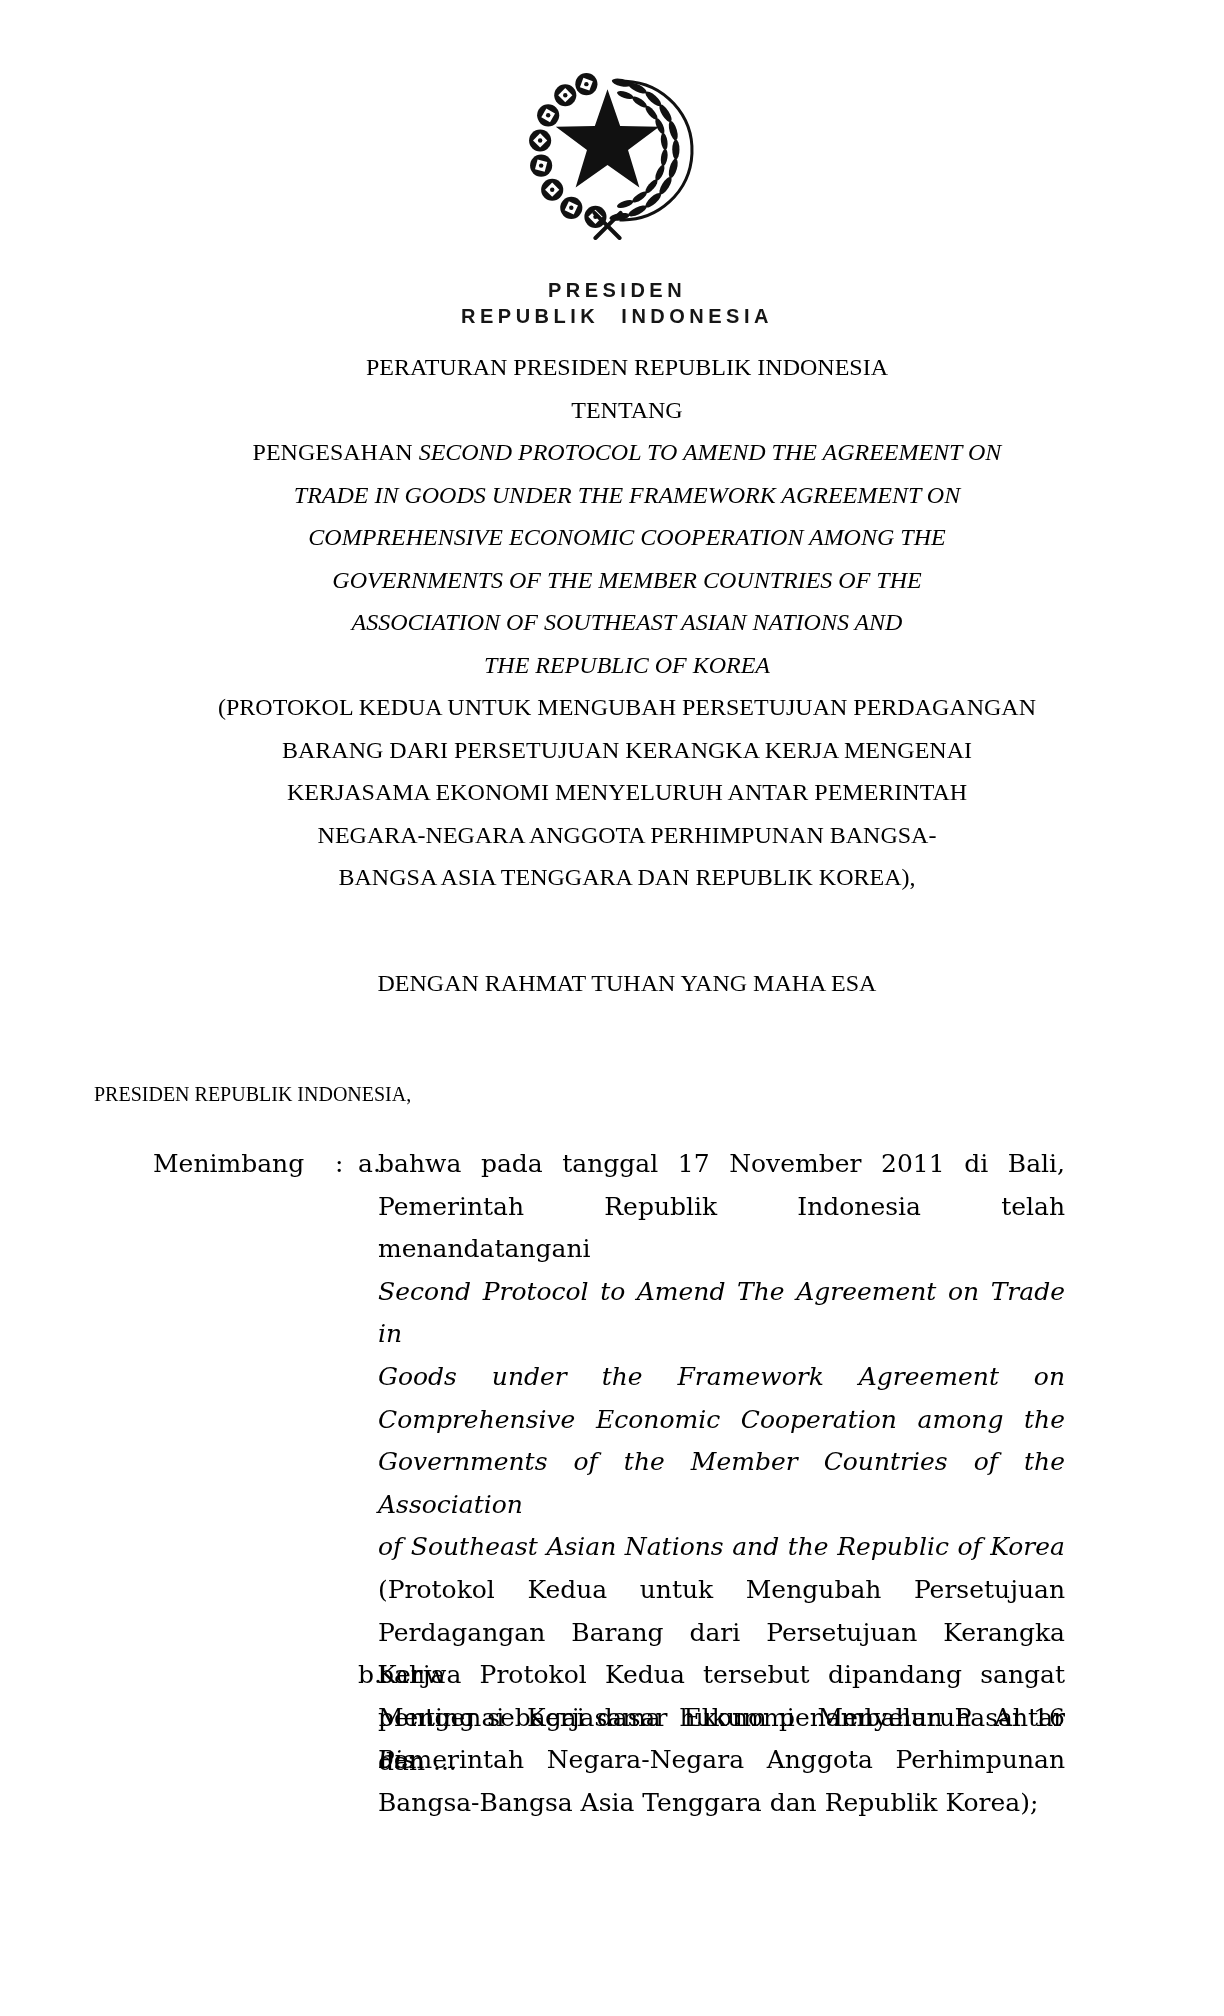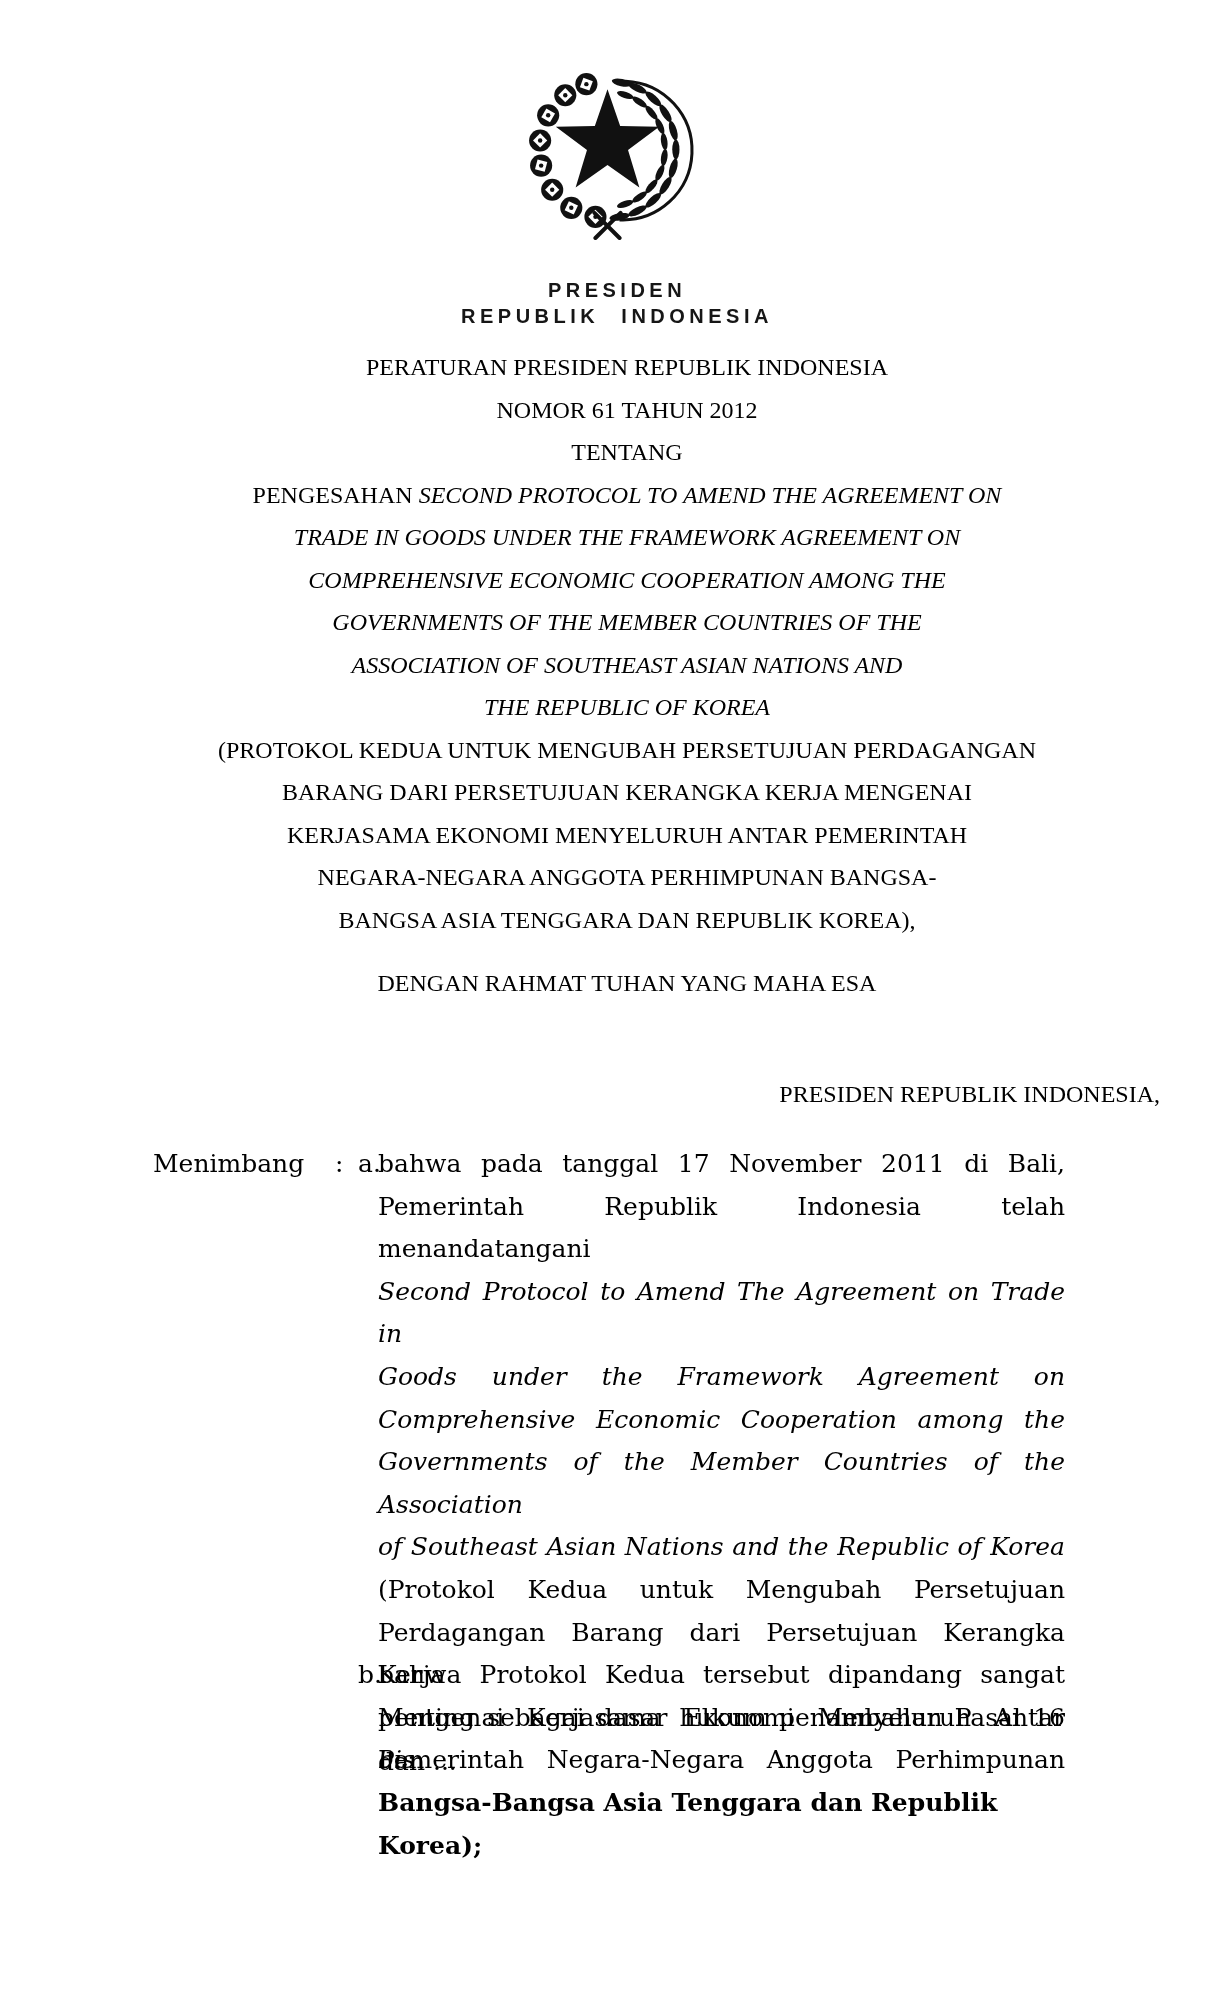--- a/index.html
+++ b/index.html
@@ -14,33 +14,33 @@
   .lh1{font-size:20px;letter-spacing:4.5px;line-height:26px;}
   .lh2{font-size:20px;letter-spacing:4.5px;word-spacing:12px;line-height:26px;}
 
   
   .titleblock{position:absolute;left:94px;top:346px;width:1066px;
     font-family:"Liberation Serif",serif;font-size:24px;line-height:42.5px;}
   .tline{text-align:center;}
   .it{font-style:italic;}
   .invocation{position:absolute;left:94px;top:962px;width:1066px;text-align:center;
     font-family:"Liberation Serif",serif;font-size:24px;line-height:42.5px;}
-  .issuer{position:absolute;left:94px;top:1073px;width:1066px;text-align:right;
-    font-family:"Liberation Serif",serif;font-size:24px;line-height:42.5px;}
+  .issuer{position:absolute;left:94px;top:1073px;width:1066px;text-align:left;
+    font-family:"Liberation Serif",serif;font-size:20px;line-height:42.5px;}
 
   
   .bodyfont{font-family:"DejaVu Serif",serif;font-size:25px;line-height:42.6px;}
   .lbl{position:absolute;left:153px;top:1143px;}
   .colon{position:absolute;left:335px;top:1143px;}
   .mk-a{position:absolute;left:358px;top:1143px;}
   .mk-b{position:absolute;left:358px;top:1654px;}
   .item-a{position:absolute;left:378px;top:1143px;width:687px;}
   .item-b{position:absolute;left:378px;top:1654px;width:687px;}
   .bline.just{text-align:justify;text-align-last:justify;}
-  .bline.plain{text-align:left;text-align-last:left;font-weight:bold;}
+  .bline.plain{text-align:left;text-align-last:left;}
   .catch{position:absolute;left:378px;top:1741px;width:689px;text-align:left;}
 </style>
 </head>
 <body>
 
 <div class="page">
 
   <svg class="emblem" viewBox="0 0 176 182" aria-hidden="true">
     <g fill="#111">
       <g transform="translate(76,159)">
@@ -115,21 +115,20 @@
     </g>
   </svg>
 
   <div class="letterhead">
     <div class="lh1">PRESIDEN</div>
     <div class="lh2">REPUBLIK INDONESIA</div>
   </div>
 
   <div class="titleblock">
     <div class="tline"><span>PERATURAN PRESIDEN REPUBLIK INDONESIA</span></div>
-    <div class="tline"><span>NOMOR 61 TAHUN 2012</span></div>
     <div class="tline"><span>TENTANG</span></div>
     <div class="tline"><span>PENGESAHAN </span><span class="it">SECOND PROTOCOL TO AMEND THE AGREEMENT ON</span></div>
     <div class="tline"><span class="it">TRADE IN GOODS UNDER THE FRAMEWORK AGREEMENT ON</span></div>
     <div class="tline"><span class="it">COMPREHENSIVE ECONOMIC COOPERATION AMONG THE</span></div>
     <div class="tline"><span class="it">GOVERNMENTS OF THE MEMBER COUNTRIES OF THE</span></div>
     <div class="tline"><span class="it">ASSOCIATION OF SOUTHEAST ASIAN NATIONS AND</span></div>
     <div class="tline"><span class="it">THE REPUBLIC OF KOREA</span></div>
     <div class="tline"><span>(PROTOKOL KEDUA UNTUK MENGUBAH PERSETUJUAN PERDAGANGAN</span></div>
     <div class="tline"><span>BARANG DARI PERSETUJUAN KERANGKA KERJA MENGENAI</span></div>
     <div class="tline"><span>KERJASAMA EKONOMI MENYELURUH ANTAR PEMERINTAH</span></div>

